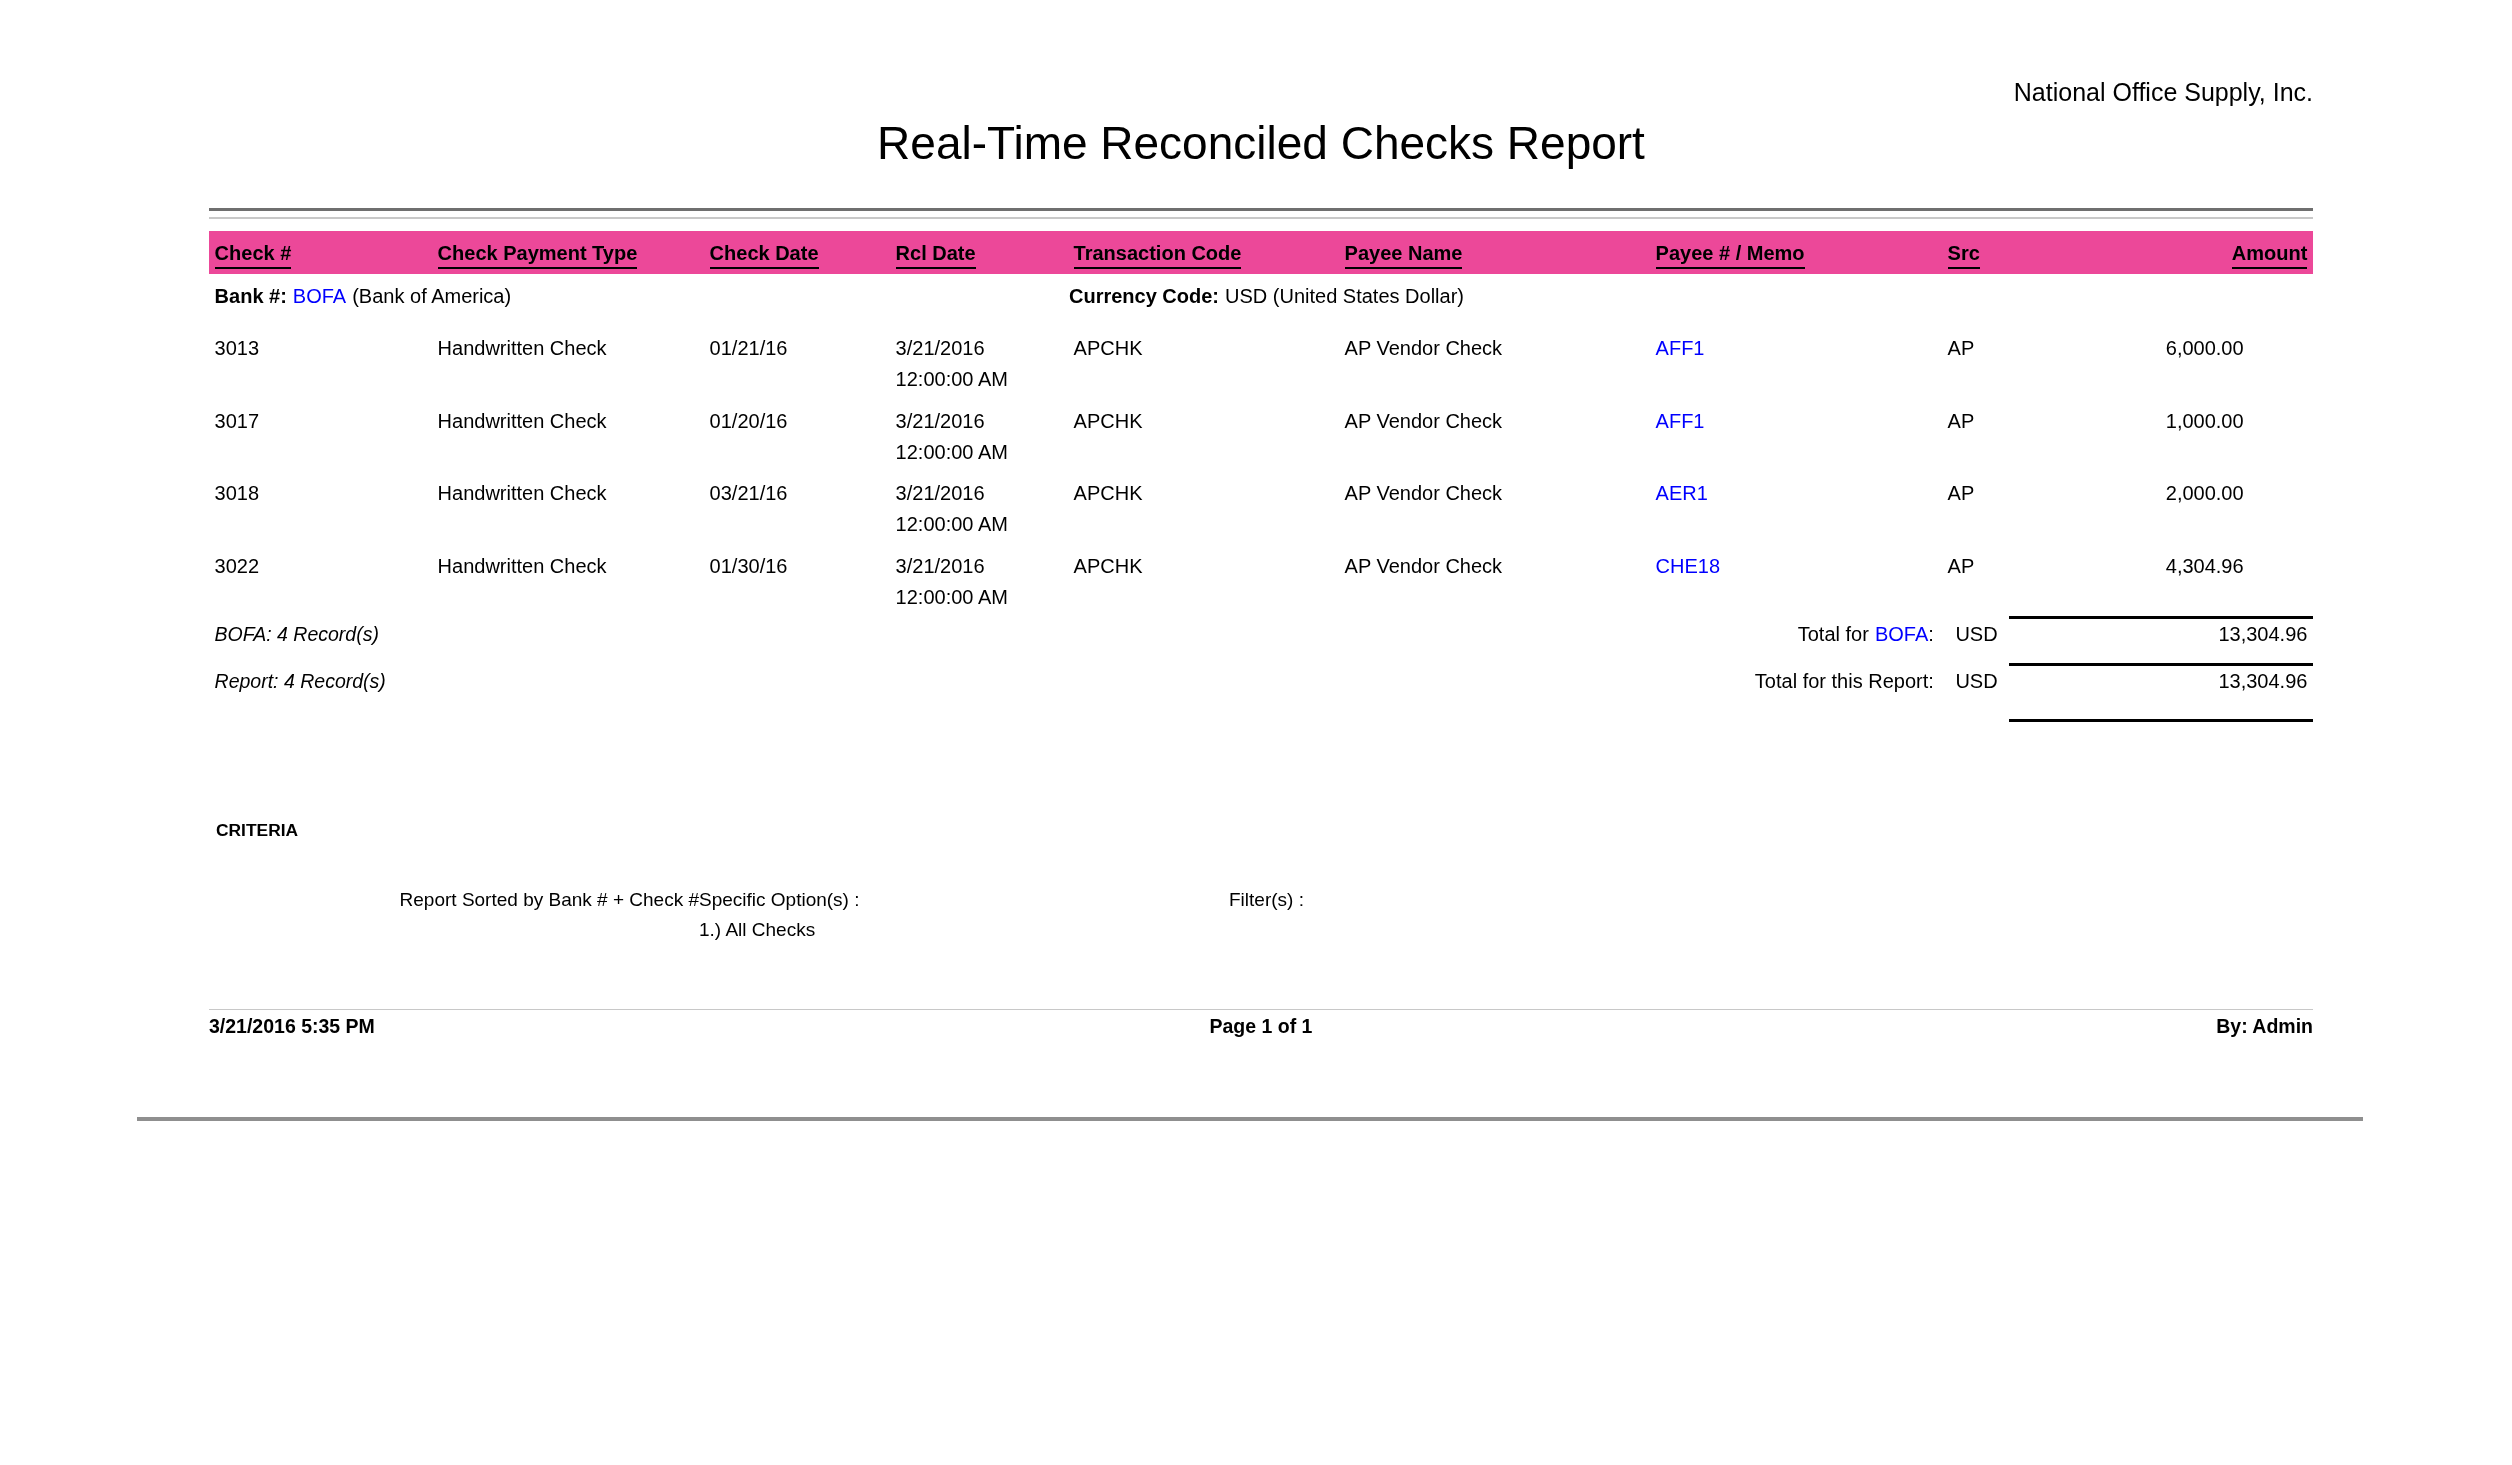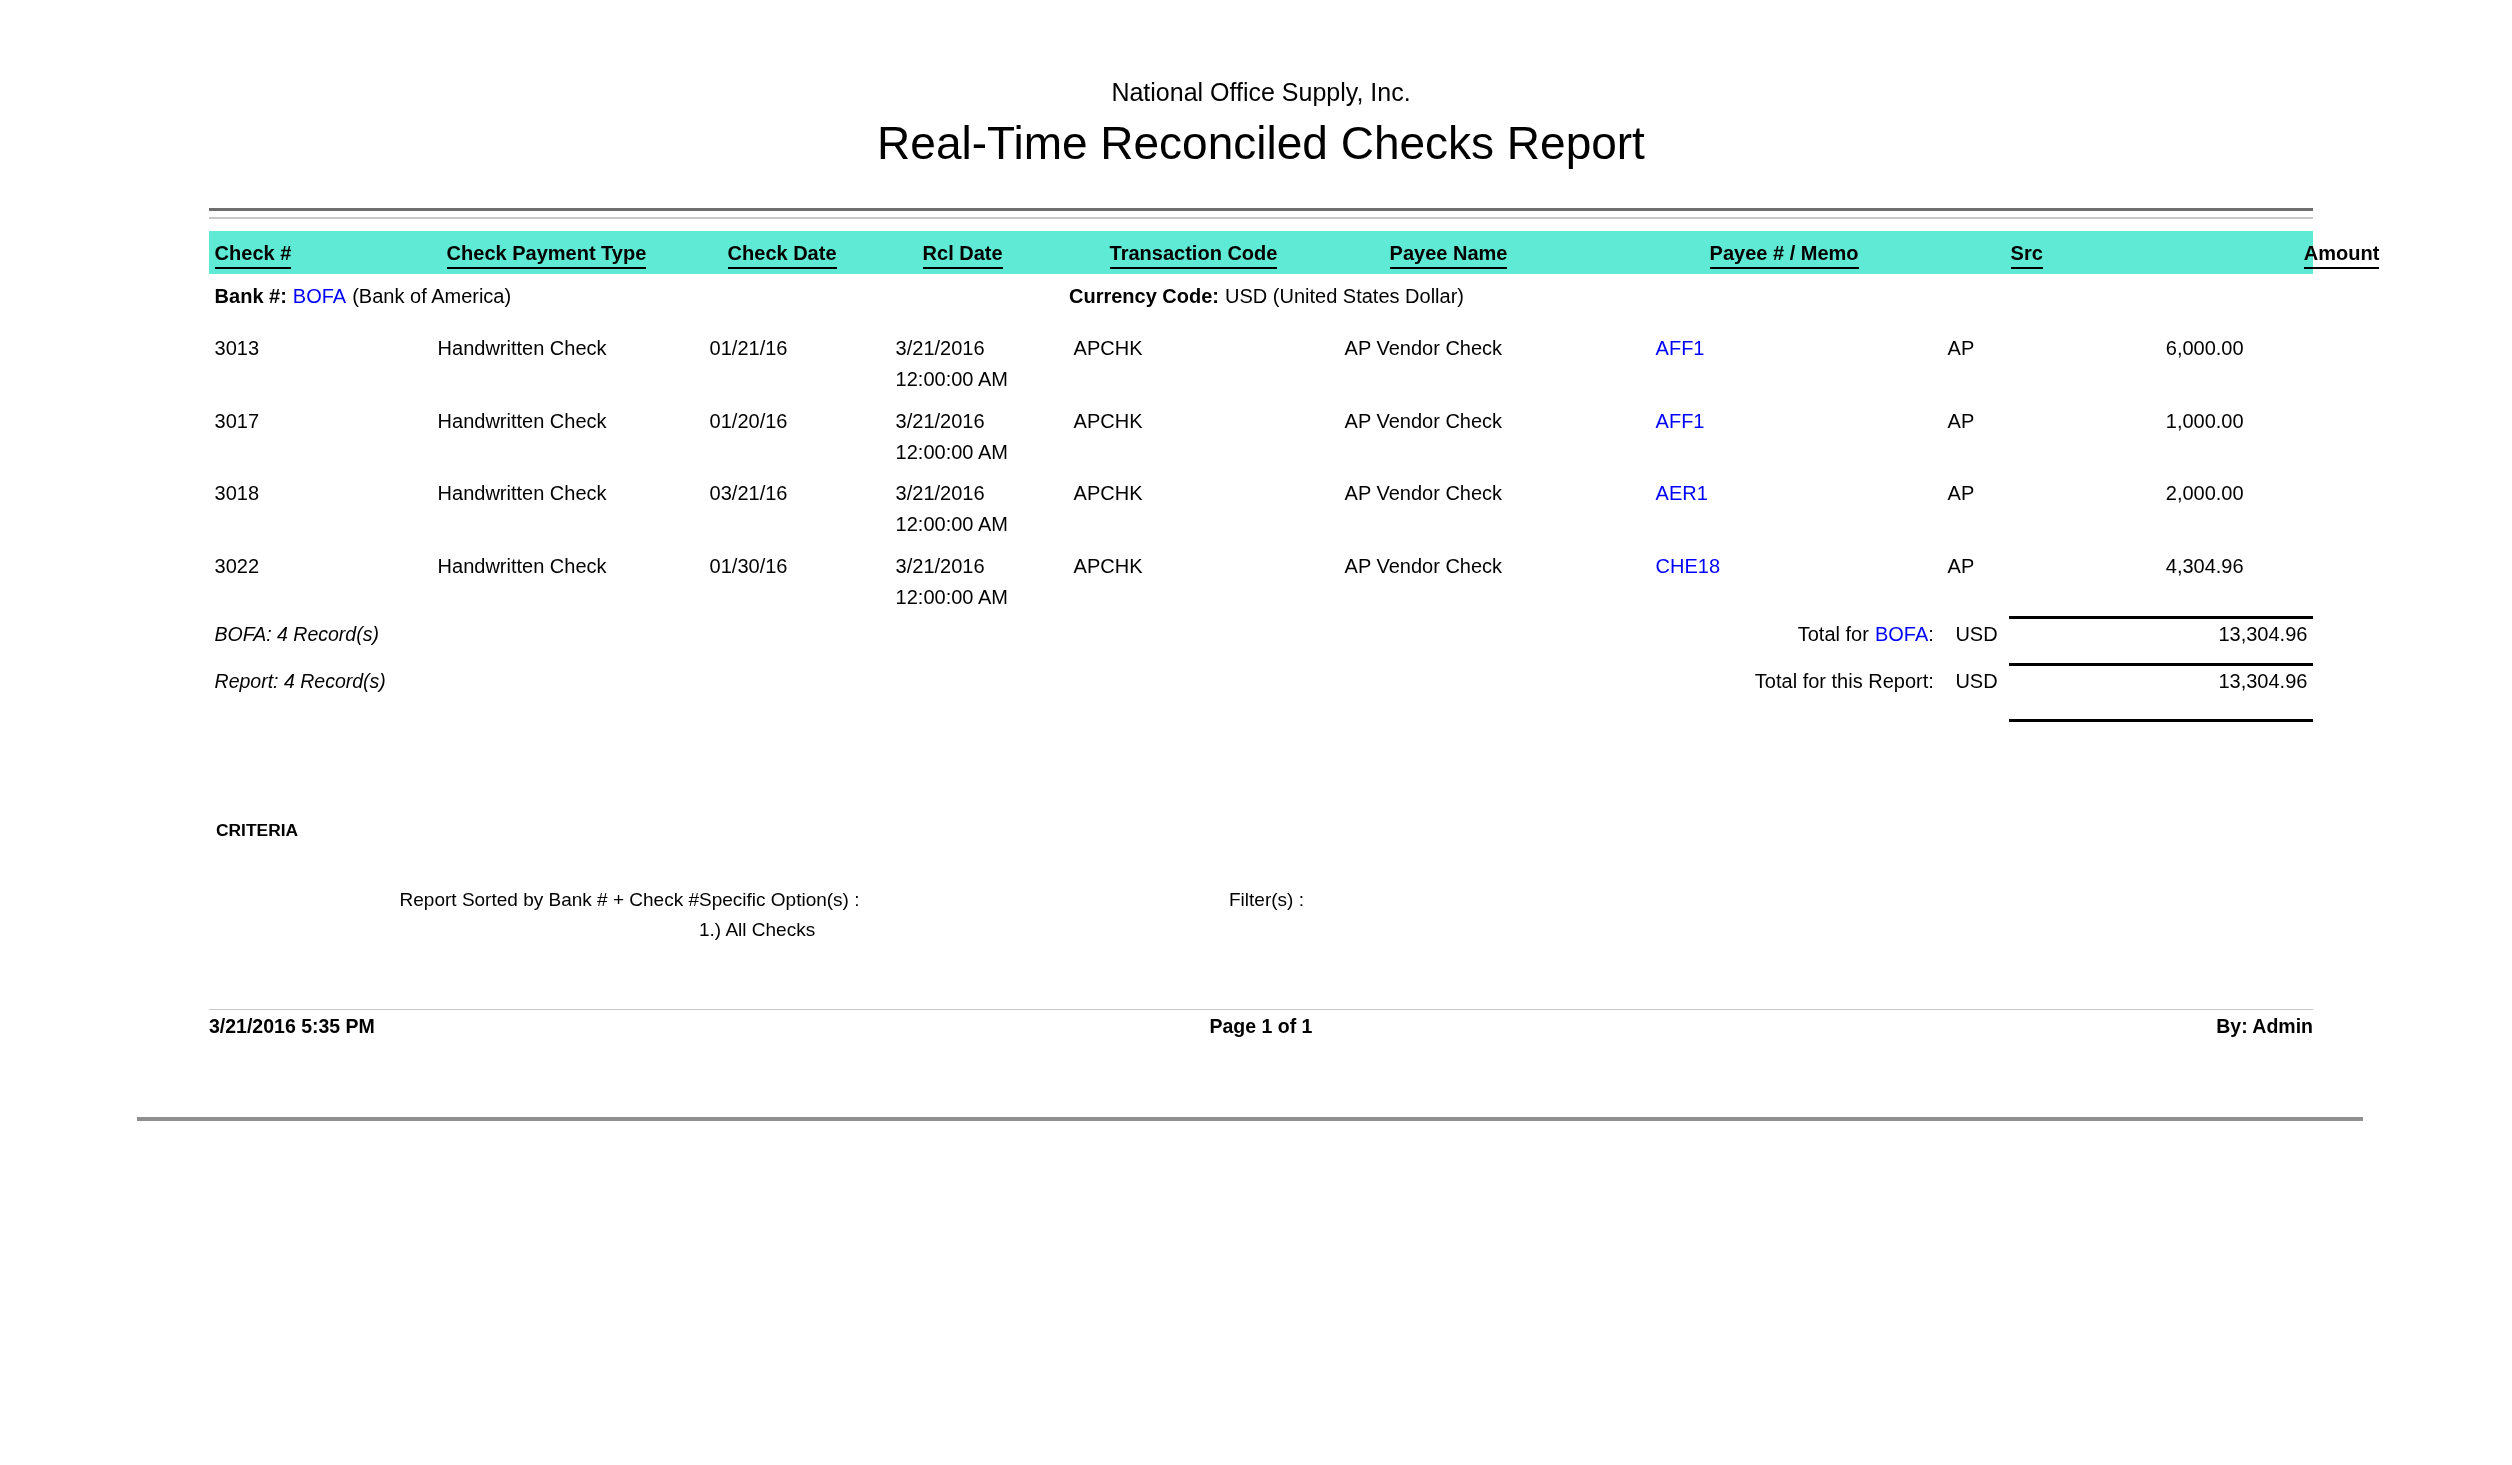--- a/index.html
+++ b/index.html
@@ -3,30 +3,30 @@
 <meta charset="utf-8">
 <style>
   html,body{margin:0;padding:0;}
   body{
     width:2512px;height:1465px;background:#ffffff;color:#000000;
     font-family:"Liberation Sans", sans-serif;position:relative;overflow:hidden;
   }
   .content{width:2104px;margin-left:209px;padding-top:78px;}
 
   
-  .company{font-size:25px;line-height:29px;text-align:center;}
+  .company{font-size:25px;line-height:29px;text-align:right;}
   .title{font-size:46px;line-height:53px;text-align:center;margin-top:9.8px;}
 
   
   .rule-dark{height:2.8px;background:#6f6f6f;margin-top:38px;}
   .rule-light{height:2.1px;background:#c8c8c8;margin-top:6.3px;}
 
   
   .grid{display:grid;grid-template-columns:223px 272px 186px 178px 271px 311px 292px 160px 211px;}
-  .header-band{background:#5eead4;height:43px;margin-top:12px;align-items:end;gap:9px;}
+  .header-band{background:#ec4899;height:43px;margin-top:12px;align-items:end;}
   .hcell{font-size:20px;font-weight:bold;padding-left:5.6px;padding-bottom:4.9px;white-space:nowrap;}
   .hcell > span{display:inline-block;border-bottom:2.1px solid #000;padding-bottom:2.1px;}
   .hcell.right{text-align:right;padding-left:0;padding-right:5.6px;}
 
   .bank-row{display:grid;grid-template-columns:860px 1fr;margin-top:8.4px;font-size:20px;line-height:28px;}
   .bank-row .lbl{font-weight:bold;}
   .gap-left{margin-left:6px;}
   .blue{color:#0000ff;}
 
   .data-row{font-size:20px;line-height:31px;margin-bottom:10.5px;}

